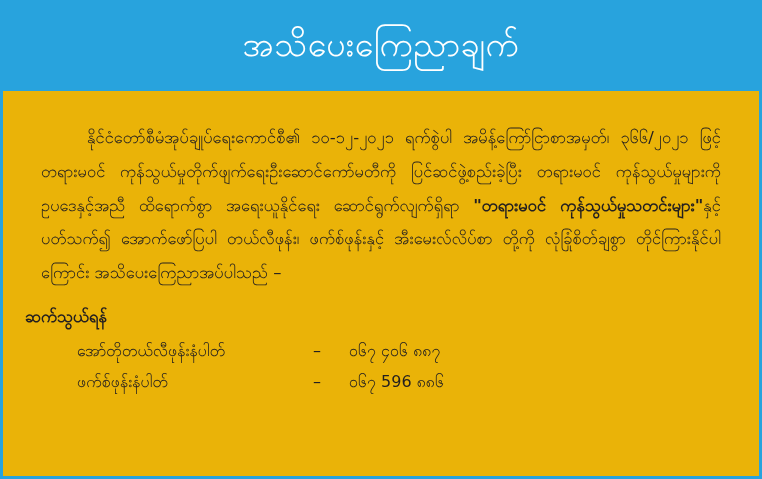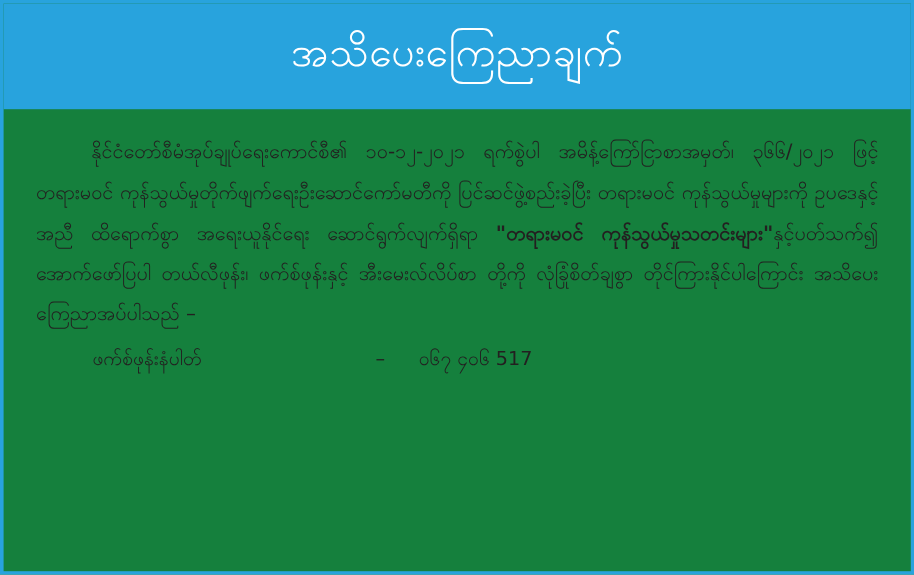--- a/index.html
+++ b/index.html
@@ -12,21 +12,21 @@
     background: #ffffff;
     font-family: "DejaVu Sans", "Liberation Sans", sans-serif;
     overflow: hidden;
   }
   .page {
     position: relative;
     width: 762px;
     height: 479px;
     box-sizing: border-box;
     border: 3px solid #28a3dd;
-    background: #15803d;
+    background: #eab308;
   }
   .header-bar {
     background: #28a3dd;
     height: 88px;
     display: flex;
     align-items: center;
     justify-content: center;
   }
   .header-title {
     color: #ffffff;
@@ -39,21 +39,21 @@
   }
   .body-wrap {
     padding: 14px 22px 10px 22px;
   }
   .para {
     color: #231f20;
     font-size: 16.5px;
     line-height: 2.05;
     text-align: justify;
     text-justify: inter-word;
-    margin: 5px;
+    margin: 16px;
   }
   .para .indent {
     display: inline-block;
     width: 46px;
   }
   .bold {
     font-weight: bold;
   }
   .contact-heading {
     color: #231f20;
@@ -92,25 +92,31 @@
   <div class="header-bar">
     <div class="header-title">အသိပေးကြေညာချက်</div>
   </div>
 
   <div class="body-wrap">
 
     <p class="para">
       <span class="indent"></span><span>နိုင်ငံတော်စီမံအုပ်ချုပ်ရေးကောင်စီ၏ ၁၀-၁၂-၂၀၂၁ ရက်စွဲပါ အမိန့်ကြော်ငြာစာအမှတ်၊ ၃၆၆/၂၀၂၁ ဖြင့် တရားမဝင် ကုန်သွယ်မှုတိုက်ဖျက်ရေးဦးဆောင်ကော်မတီကို  ပြင်ဆင်ဖွဲ့စည်းခဲ့ပြီး တရားမဝင် ကုန်သွယ်မှုများကို ဥပဒေနှင့်အညီ ထိရောက်စွာ အရေးယူနိုင်ရေး ဆောင်ရွက်လျက်ရှိရာ </span><span class="bold">"တရားမဝင် ကုန်သွယ်မှုသတင်းများ"</span><span>နှင့်ပတ်သက်၍ အောက်ဖော်ပြပါ တယ်လီဖုန်း၊ ဖက်စ်ဖုန်းနှင့် အီးမေးလ်လိပ်စာ တို့ကို လုံခြုံစိတ်ချစွာ တိုင်ကြားနိုင်ပါကြောင်း အသိပေးကြေညာအပ်ပါသည် –</span>
     </p>
 
+    <div class="contact-heading">ဆက်သွယ်ရန်</div>
 
     <table class="contact-table">
       <tbody>
         <tr>
+          <td class="c-label">အော်တိုတယ်လီဖုန်းနံပါတ်</td>
+          <td class="c-dash">–</td>
+          <td class="c-value">၀၆၇ ၄၀၆ ၈၈၇</td>
+        </tr>
+        <tr>
           <td class="c-label">ဖက်စ်ဖုန်းနံပါတ်</td>
           <td class="c-dash">–</td>
-          <td class="c-value">၀၆၇ ၄၀၆ 517</td>
+          <td class="c-value">၀၆၇ 596 ၈၈၆</td>
         </tr>
       </tbody>
     </table>
 
   </div>
 </div>
 
 </body></html>

